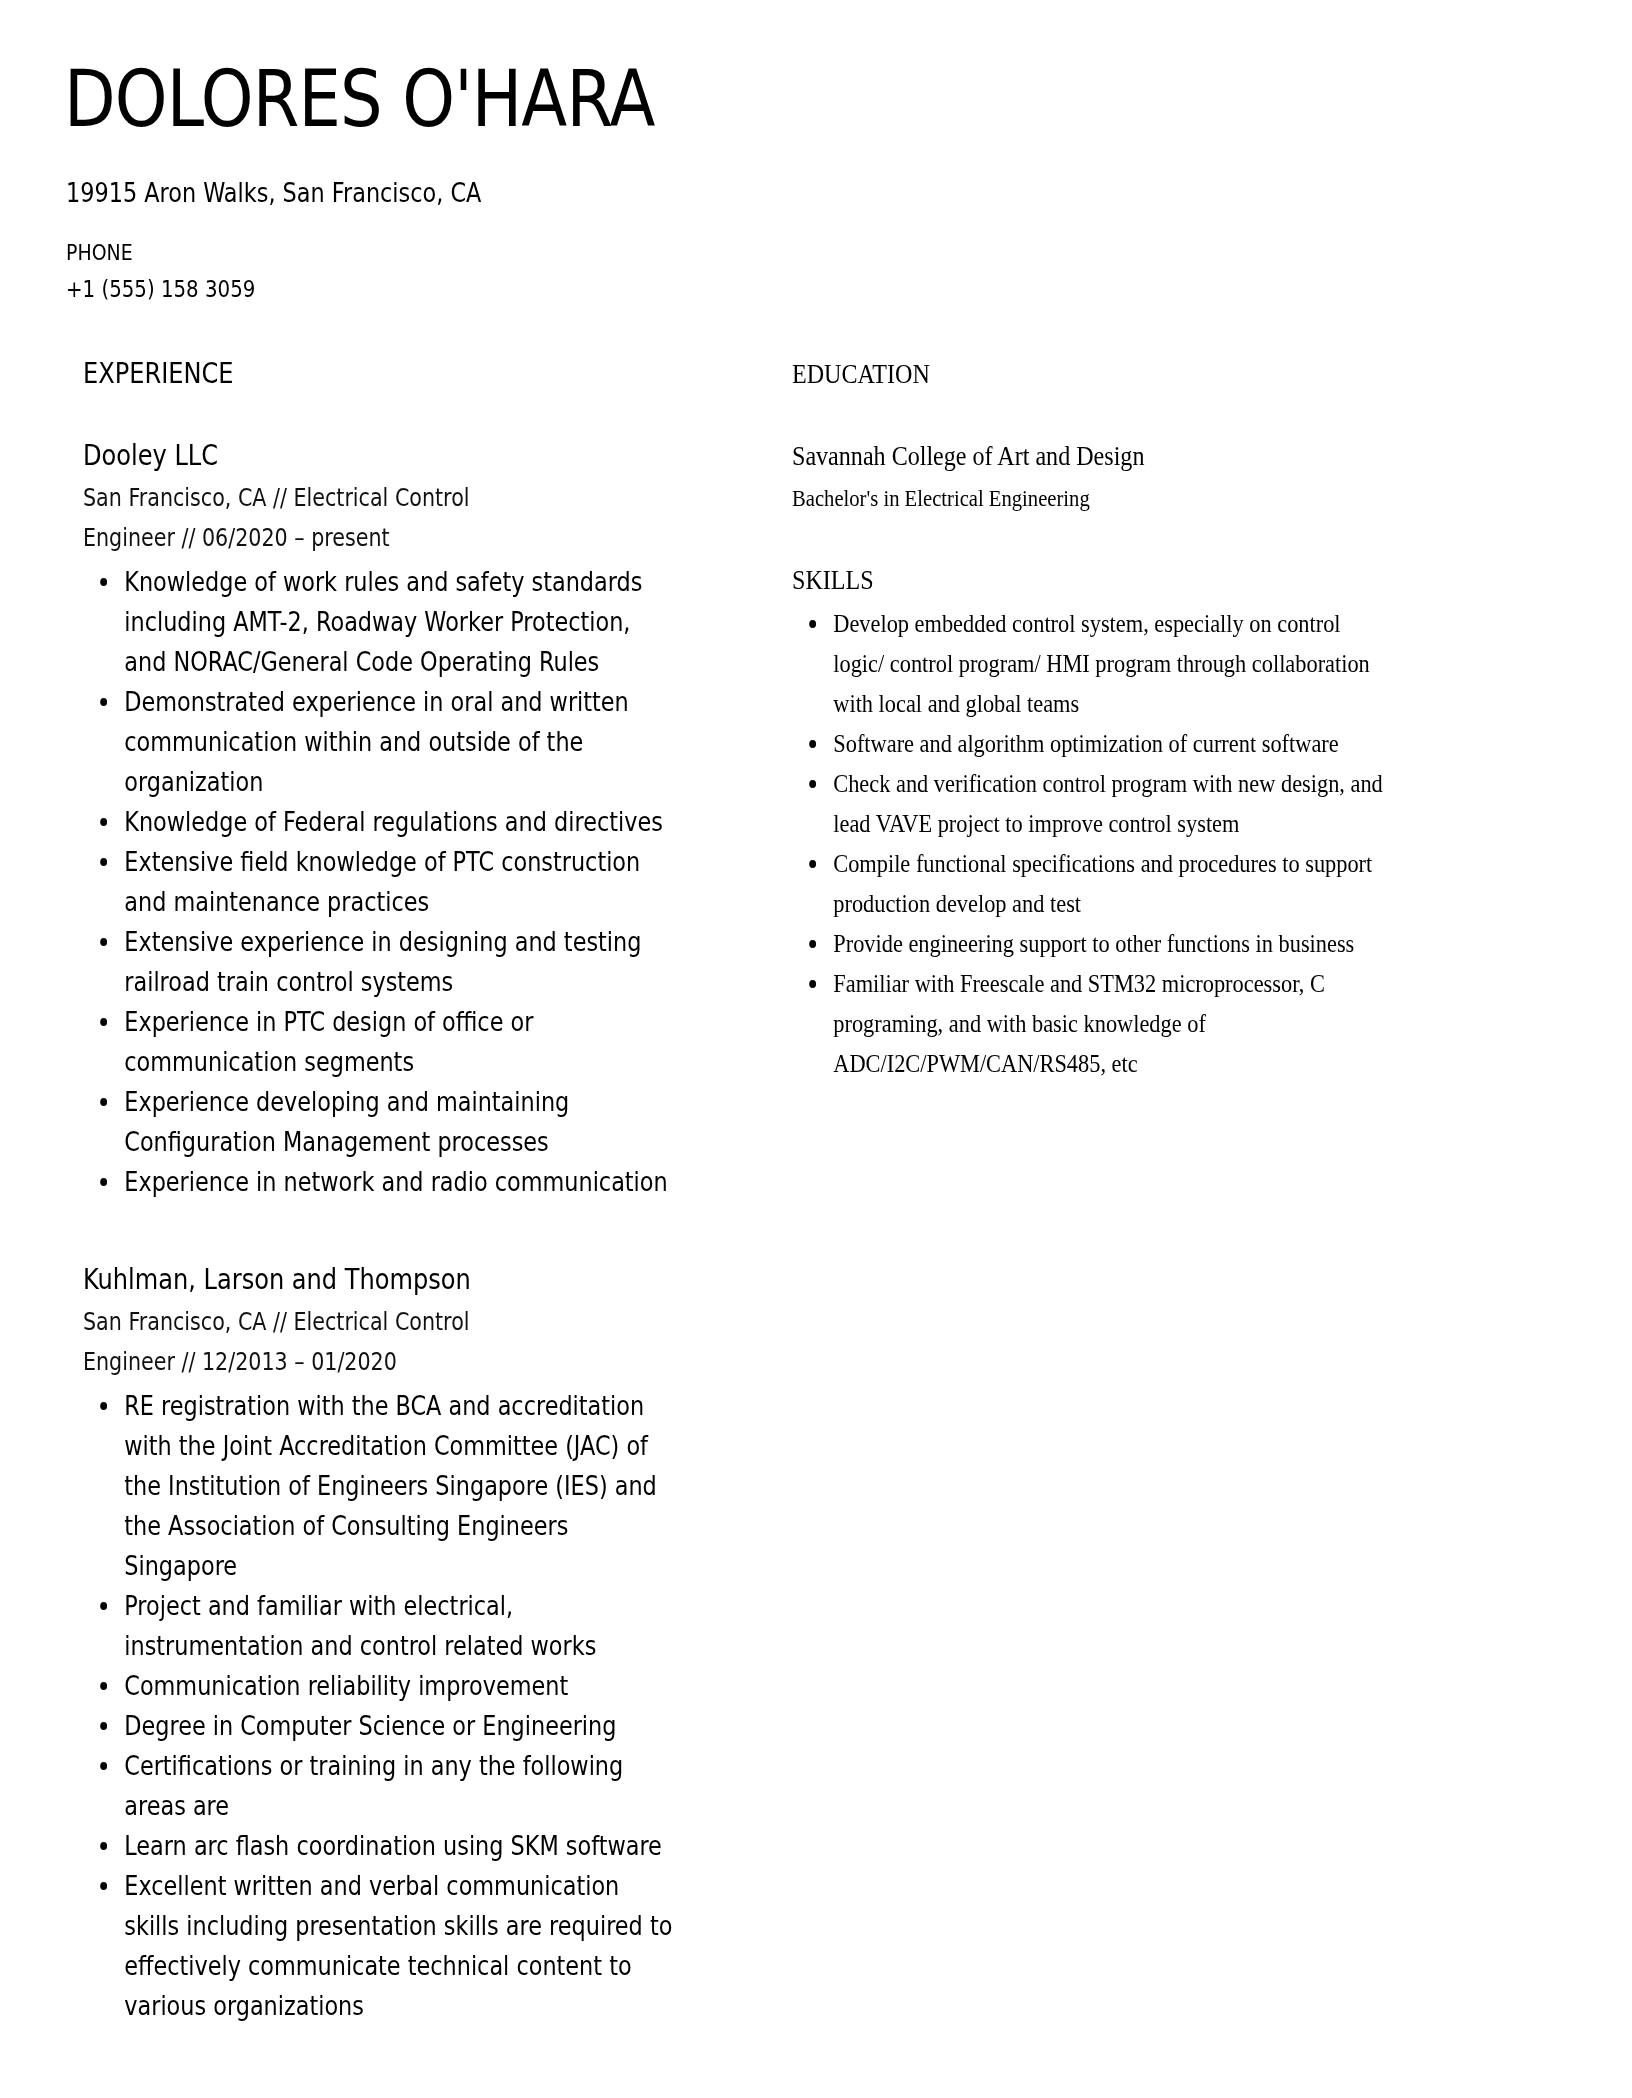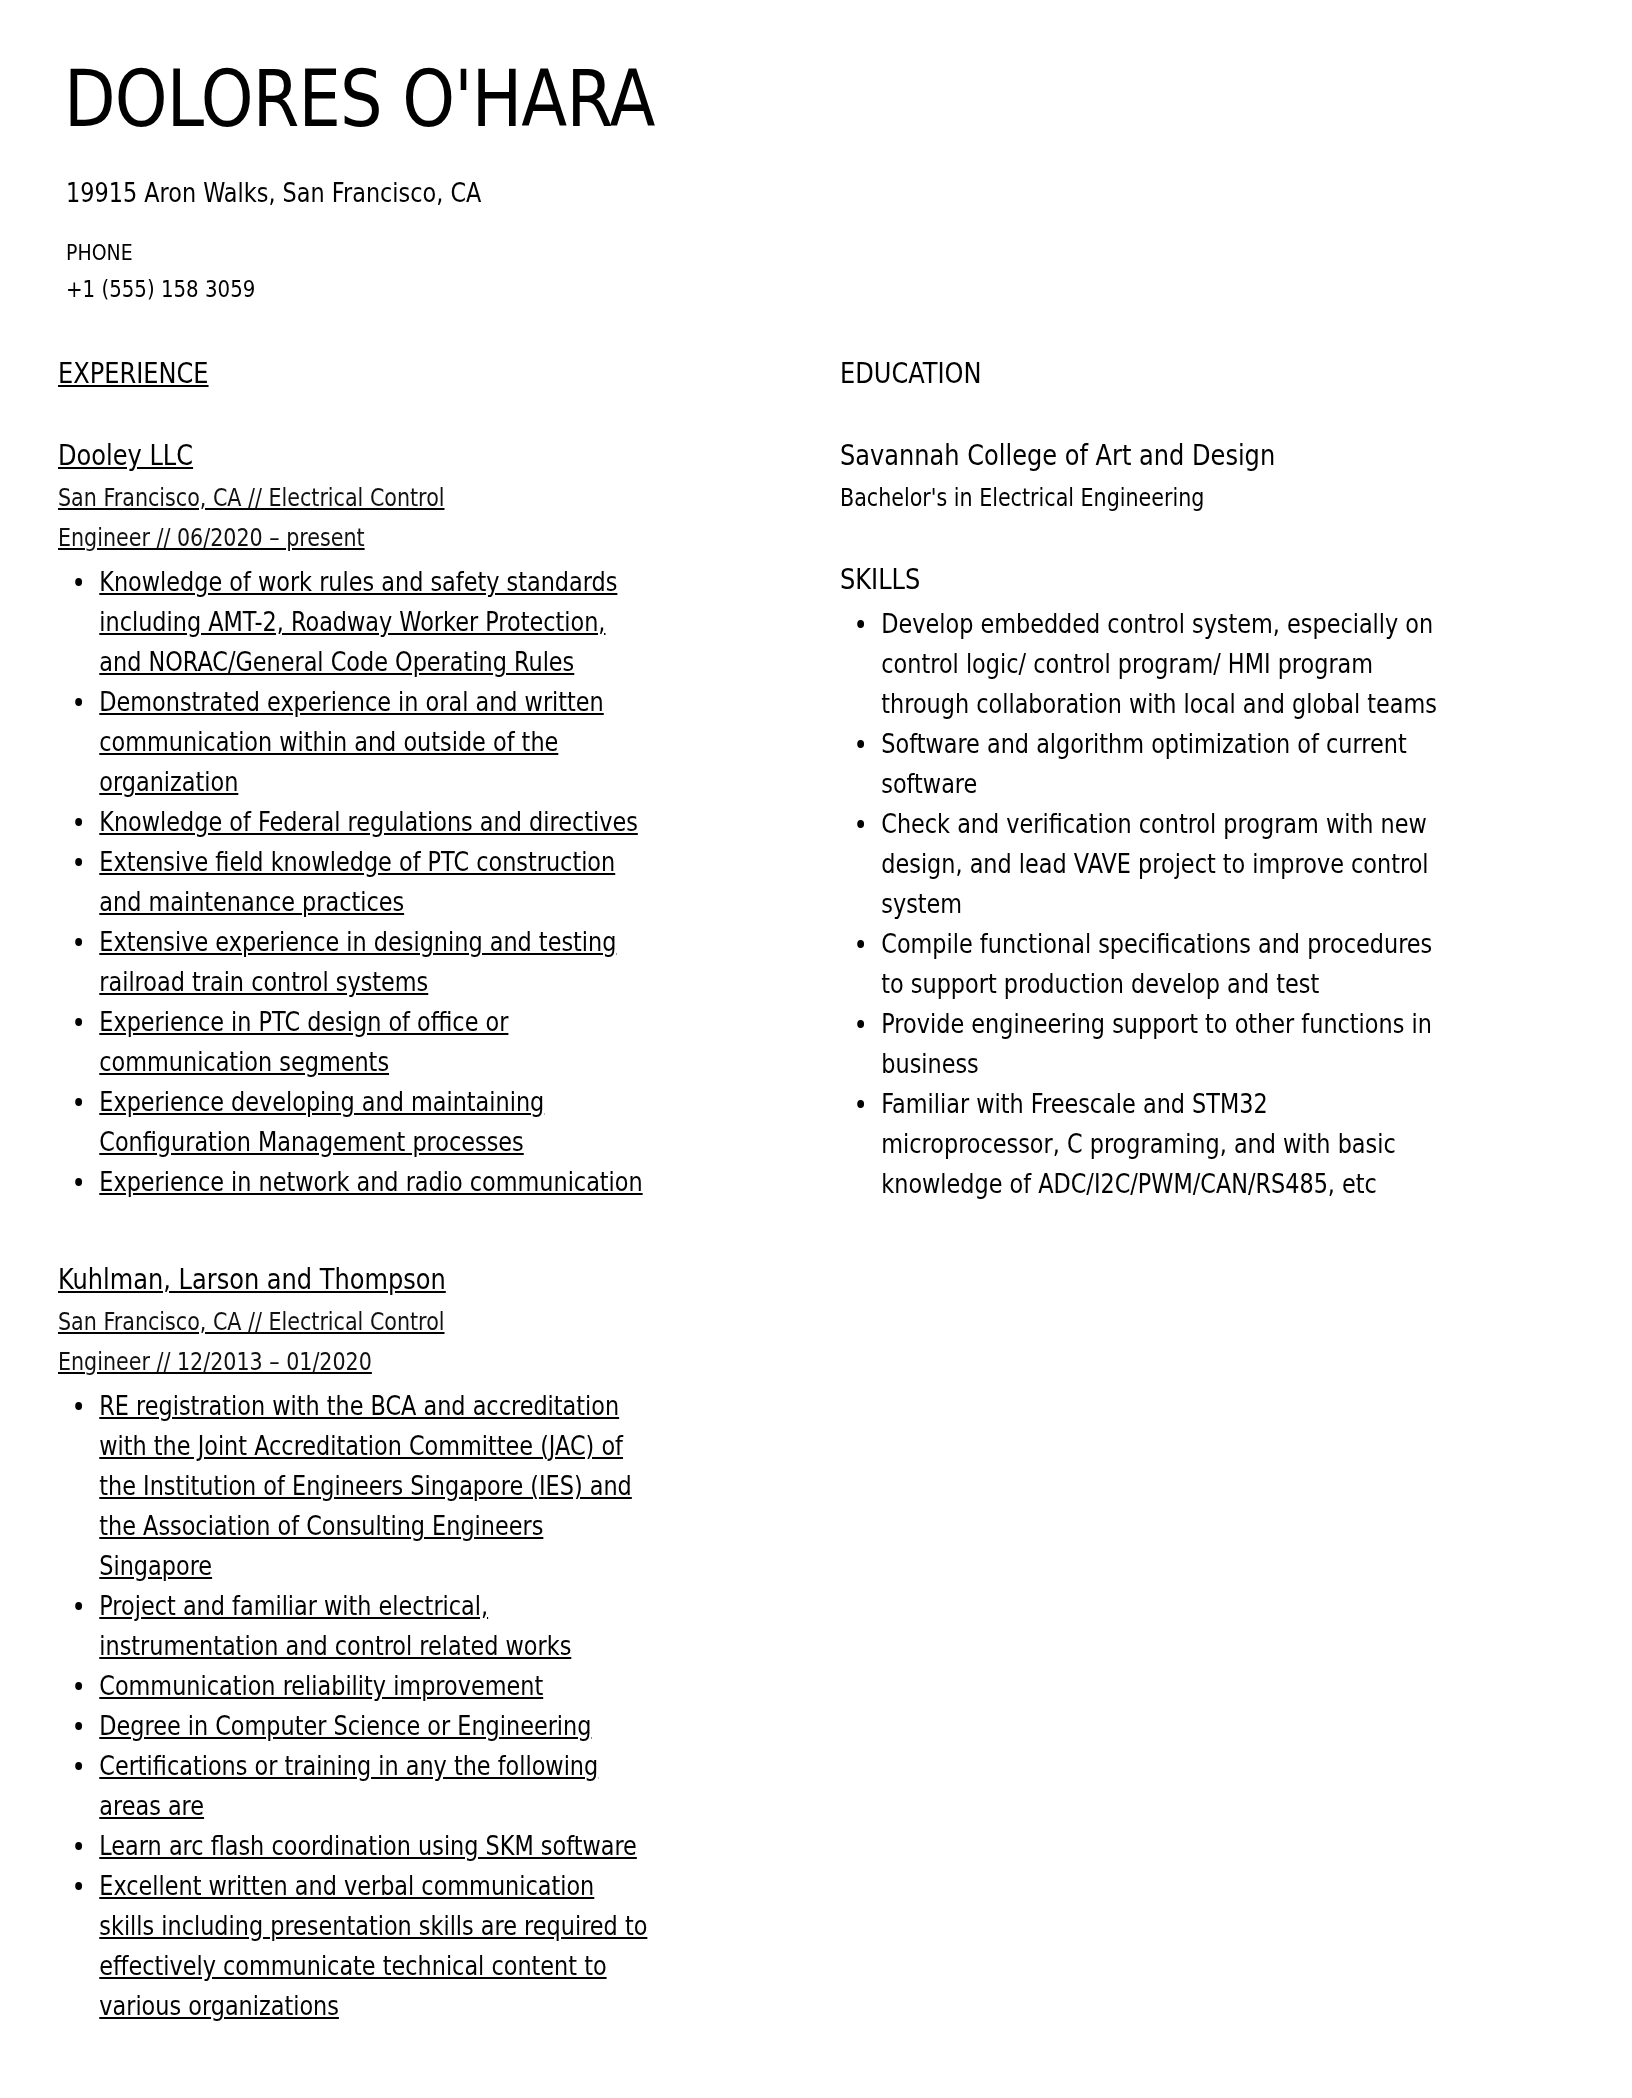--- a/index.html
+++ b/index.html
@@ -18,22 +18,22 @@
     }
     .phone-label {
       position: absolute; left: 66px; top: 238px;
       font-size: 22px; line-height: 30px; transform: scaleX(0.86); transform-origin: left top;
     }
     .phone-value {
       position: absolute; left: 66px; top: 274px;
       font-size: 23px; line-height: 30px; transform: scaleX(0.86); transform-origin: left top;
     }
     .col { position: absolute; top: 354px; }
-    .col.left { left: 58px; width: 740px; text-decoration: underline; }
-    .col.right { left: 840px; width: 740px; }
+    .col.left { left: 83px; width: 740px; }
+    .col.right { left: 792px; width: 740px; font-family: Liberation Serif, serif; }
     .squeeze { transform: scaleX(0.86); transform-origin: left top; width: 116%; }
     .section-title {
       font-size: 28px; line-height: 40px; margin: 0; font-weight: 400;
     }
     .job { margin-top: 42px; }
     .job + .job { margin-top: 58px; }
     .company { font-size: 28px; line-height: 40px; font-weight: 500; }
     .meta { font-size: 24px; line-height: 40px; color: #111; margin-top: 2px; }
     ul.bullets {
       margin: 4px 0 0 0; padding: 0 0 0 48px; list-style: none;

